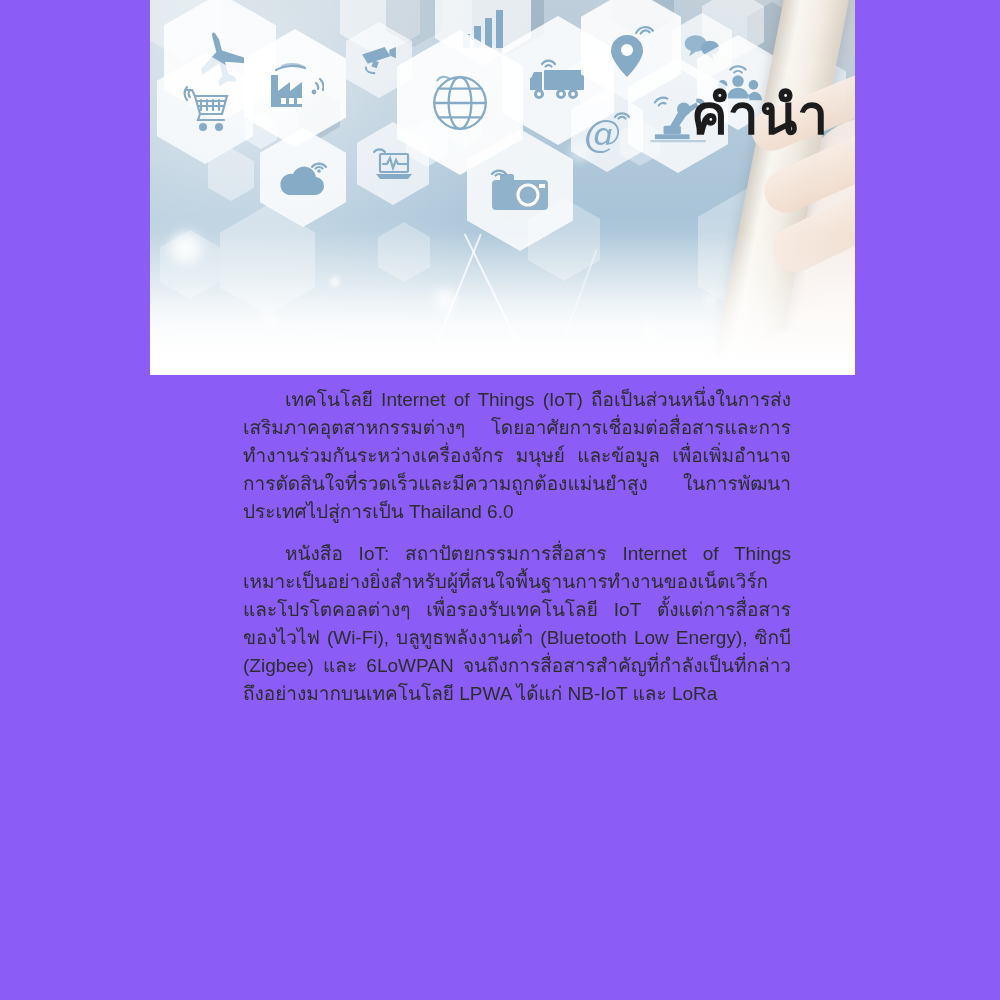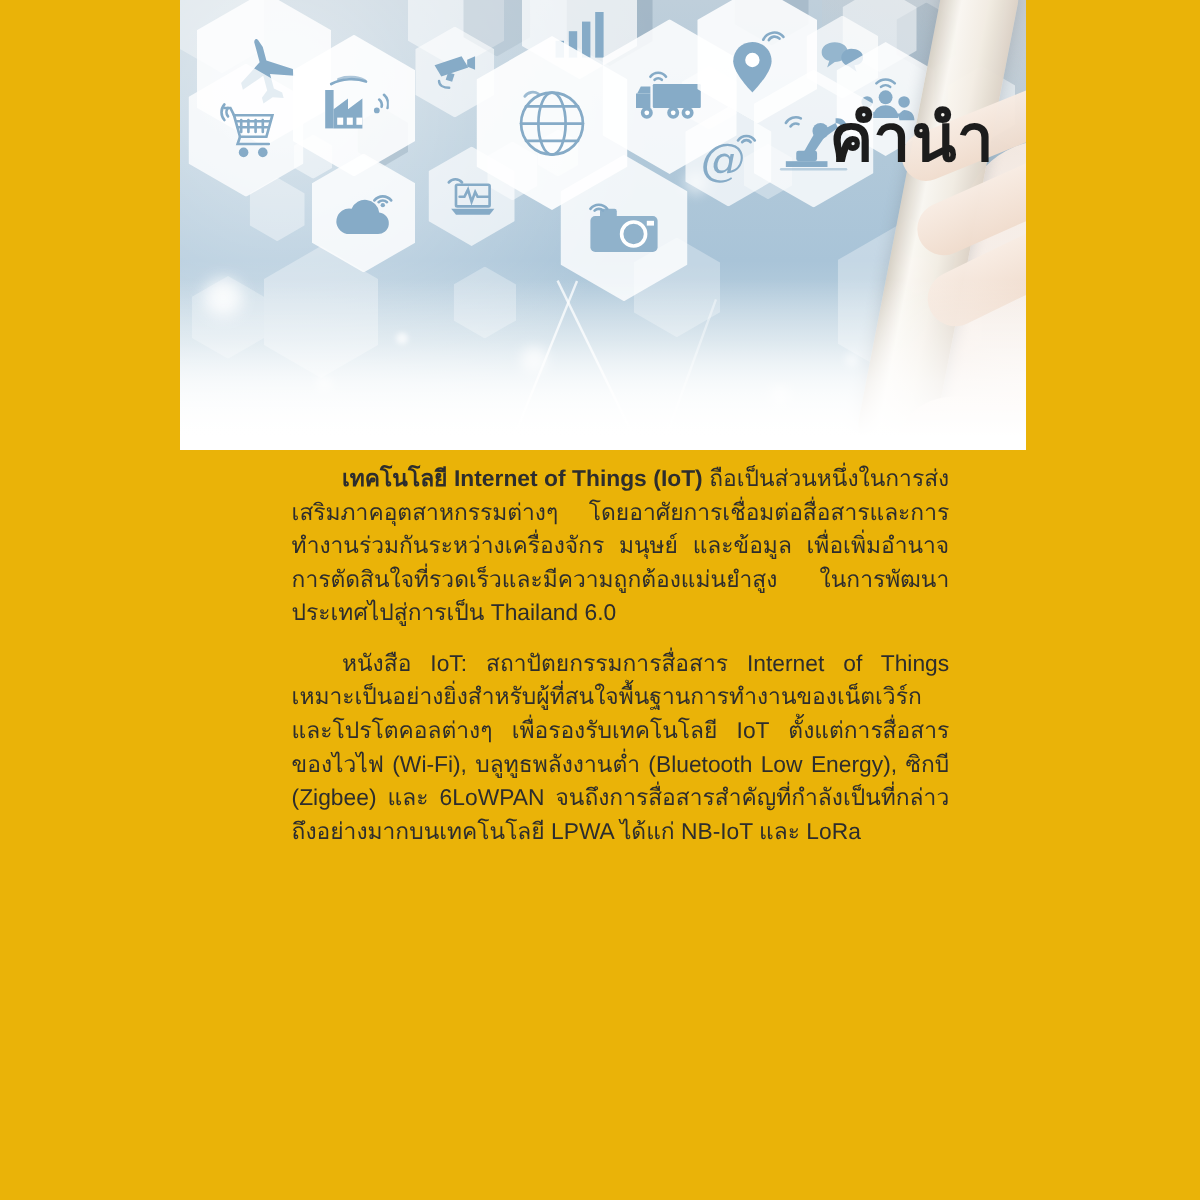--- a/index.html
+++ b/index.html
@@ -1,18 +1,18 @@
 <!DOCTYPE html>
 <html><head>
 <meta charset="utf-8">
 <style>
   html,body{margin:0;padding:0;}
   body{width:1000px;height:1000px;background:#ffffff;position:relative;overflow:hidden;
        font-family:"Liberation Sans",sans-serif;}
-  .page{position:absolute;inset:0;background:#eab308;}
+  .page{position:absolute;inset:0;background:#8b5cf6;}
 
   
   .banner{position:absolute;left:150px;top:0;width:705px;height:375px;overflow:hidden;
           background:linear-gradient(180deg,#bfcfdb 0%,#b2c9d9 30%,#a9c4d8 58%,#c2d6e2 76%,#e9f1f5 89%,#ffffff 100%);}
   .banner .sheen{position:absolute;inset:0;background:radial-gradient(circle at 12% 18%,rgba(255,255,255,.55),rgba(255,255,255,0) 45%);}
   .corner{position:absolute;right:0;top:0;width:170px;height:150px;
           background:linear-gradient(215deg,#c7cdd2 0%,rgba(199,205,210,0) 62%);}
   .hex{position:absolute;clip-path:polygon(50% 0%,100% 25%,100% 75%,50% 100%,0% 75%,0% 25%);}
   .icon-hex{display:flex;align-items:center;justify-content:center;}
   .icon{display:flex;align-items:center;justify-content:center;}
@@ -30,21 +30,21 @@
          box-shadow:0 0 14px rgba(110,120,130,.3);opacity:.97;}
   .fade{position:absolute;inset:0;
         background:linear-gradient(180deg,rgba(255,255,255,0) 0%,rgba(255,255,255,0) 62%,rgba(255,255,255,.75) 85%,#ffffff 97%);}
   .title{position:absolute;left:541px;top:84px;margin:0;font-size:55px;line-height:1.15;
          font-weight:800;color:#1c1c1c;letter-spacing:1px;z-index:8;}
 
   
   .content{position:absolute;left:243px;top:386px;width:548px;}
   .content p{margin:0 0 14px;text-indent:42px;font-size:19px;line-height:28px;
              text-align:justify;color:#2d2d2d;overflow-wrap:anywhere;}
-  .lead{font-weight:bold;}
+  .lead{font-weight:normal;}
 </style>
 </head>
 <body>
 
 <div class="page">
 
   <div class="banner">
     <div class="sheen"></div>
     <div class="corner"></div>
 

